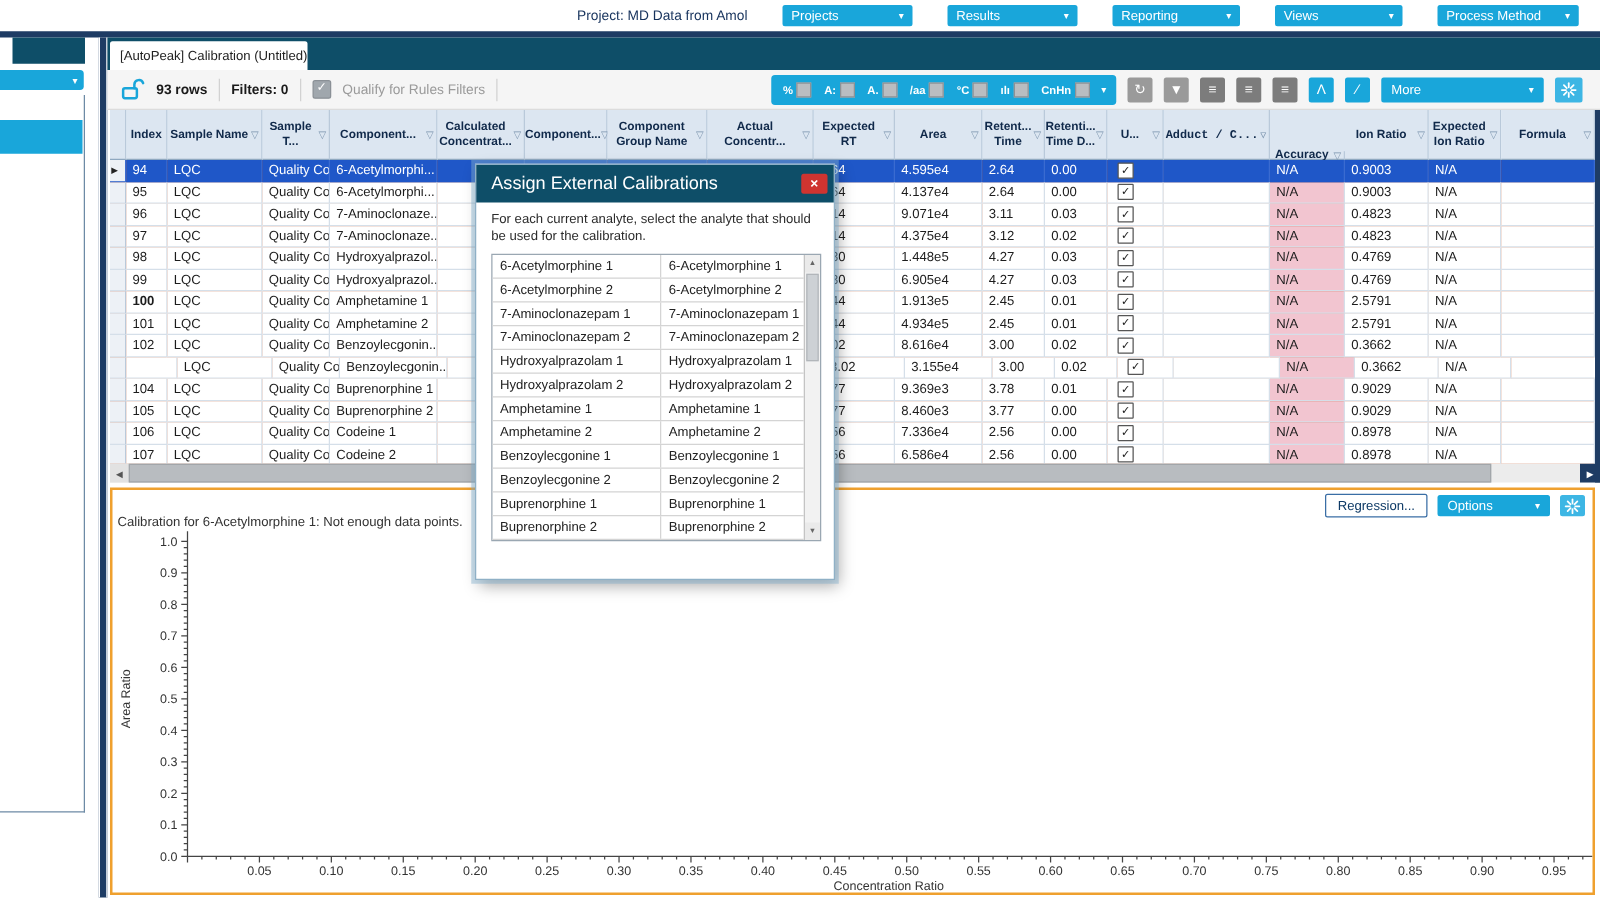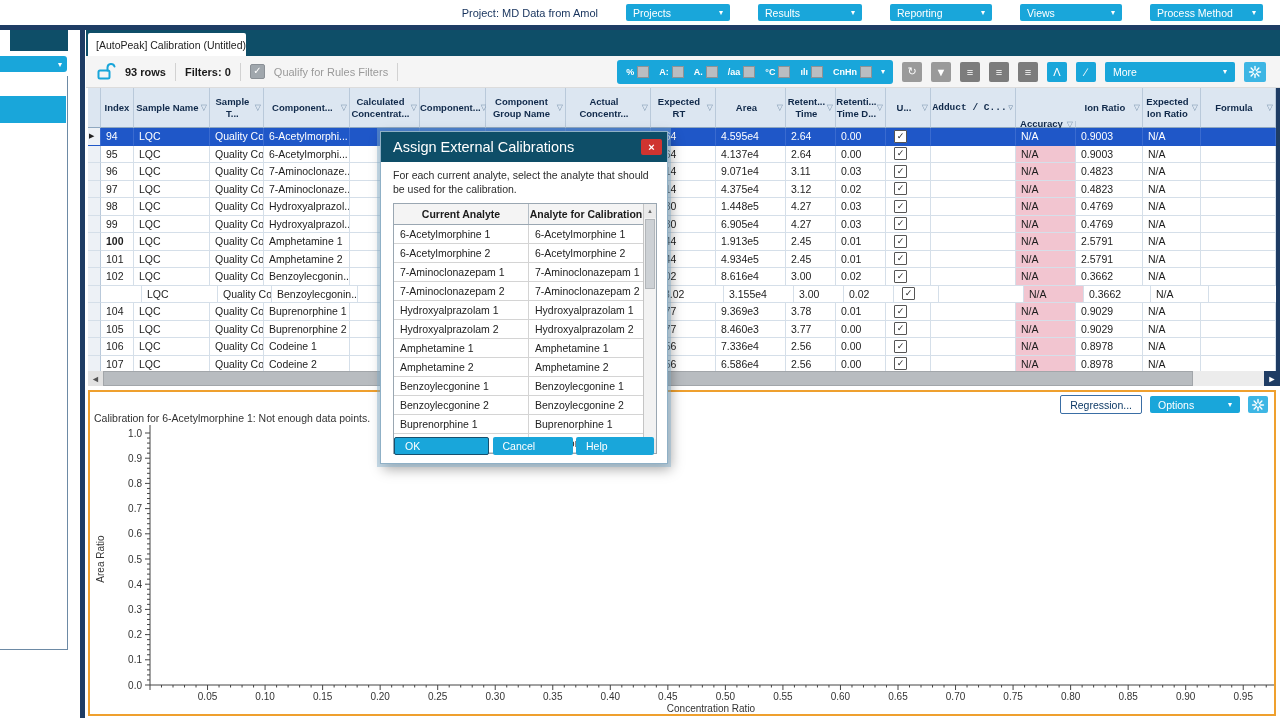--- a/index.html
+++ b/index.html
@@ -855,24 +855,20 @@
   </div>
 
   <div class="abs dialog">
     <div class="dlg-header">
       <span class="dlg-title">Assign External Calibrations</span>
       <span class="dlg-close">×</span>
     </div>
     <div class="dlg-text">For each current analyte, select the analyte that should be used for the calibration.</div>
     <div class="dlg-tablewrap">
       <div class="dlg-table">
-        <div class="dlg-thead">
-          <div class="dlg-th" style="width:135px;">Current Analyte</div>
-          <div class="dlg-th" style="width:114px;border-right:none;">Analyte for Calibration</div>
-        </div>
         <div id="dlgRows">
             <div class="dlg-row">
               <div class="dlg-cell" style="width: 135px;">6-Acetylmorphine 1</div>
               <div class="dlg-cell" style="width: 114px; border-right: none;">6-Acetylmorphine 1</div>
             </div>
             <div class="dlg-row">
               <div class="dlg-cell" style="width: 135px;">6-Acetylmorphine 2</div>
               <div class="dlg-cell" style="width: 114px; border-right: none;">6-Acetylmorphine 2</div>
             </div>
             <div class="dlg-row">
@@ -917,20 +913,15 @@
             </div>
           </div>
       </div>
       <div class="dlg-scroll">
         <div class="dlg-sarrow">▲</div>
         <div class="dlg-sthumb"></div>
         <div class="dlg-strack"></div>
         <div class="dlg-sarrow">▼</div>
       </div>
     </div>
-    <div class="dlg-buttons">
-      <div class="dlg-btn ok">OK</div>
-      <div class="dlg-btn cancel">Cancel</div>
-      <div class="dlg-btn help">Help</div>
-    </div>
   </div>
 
 </div>
 
 </body></html>

